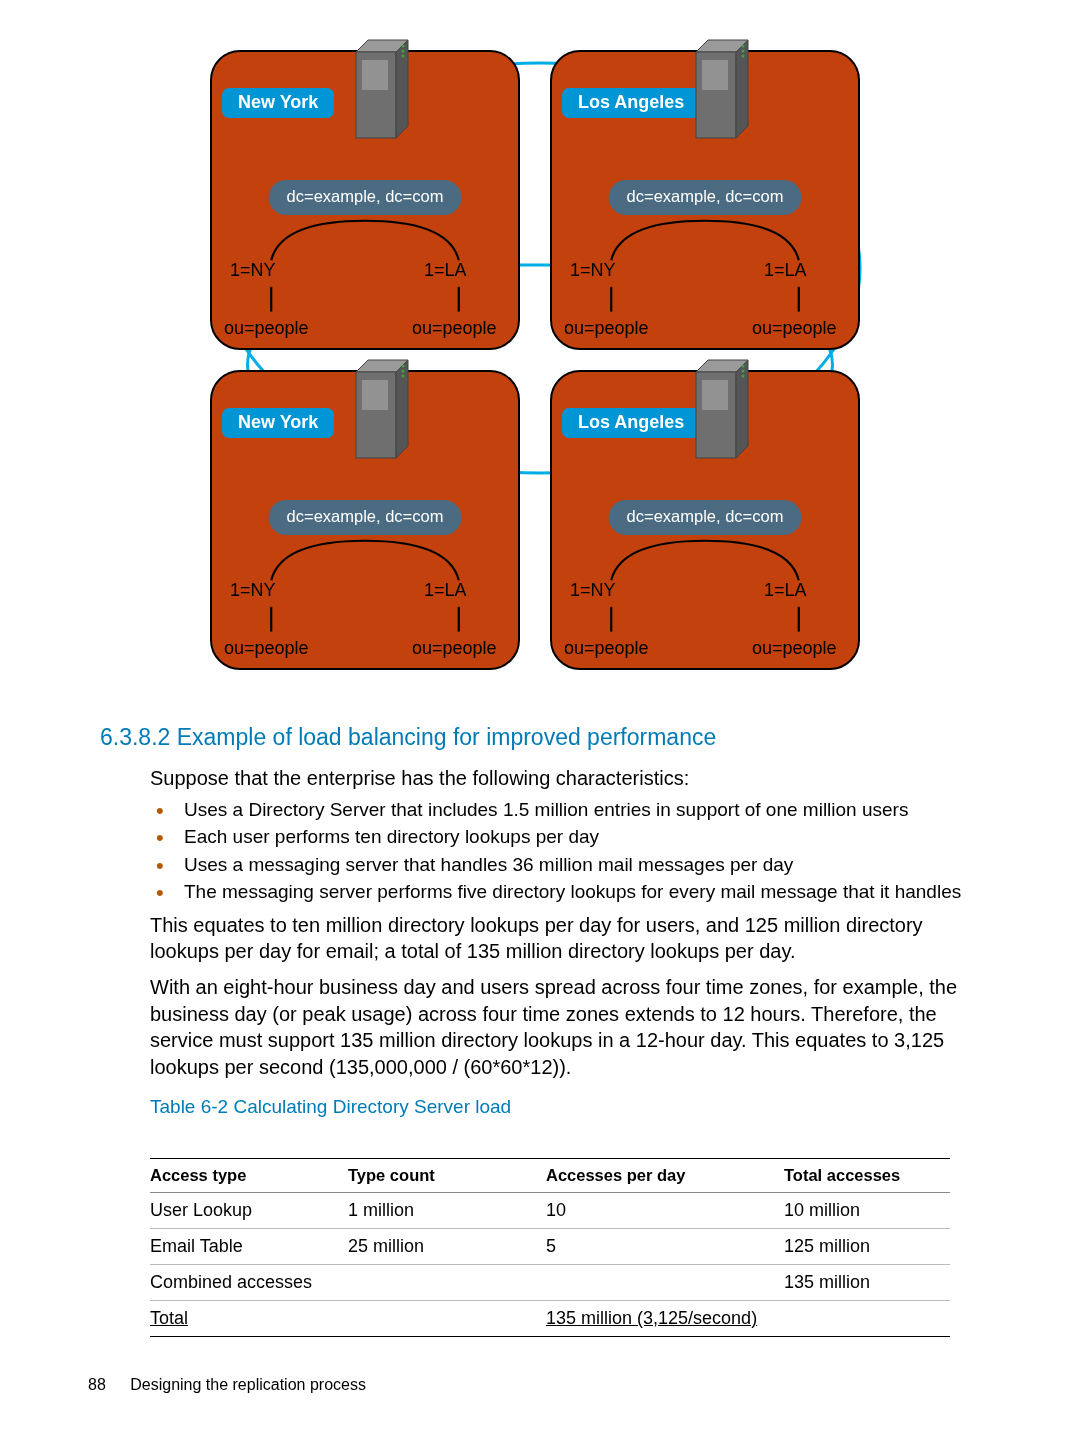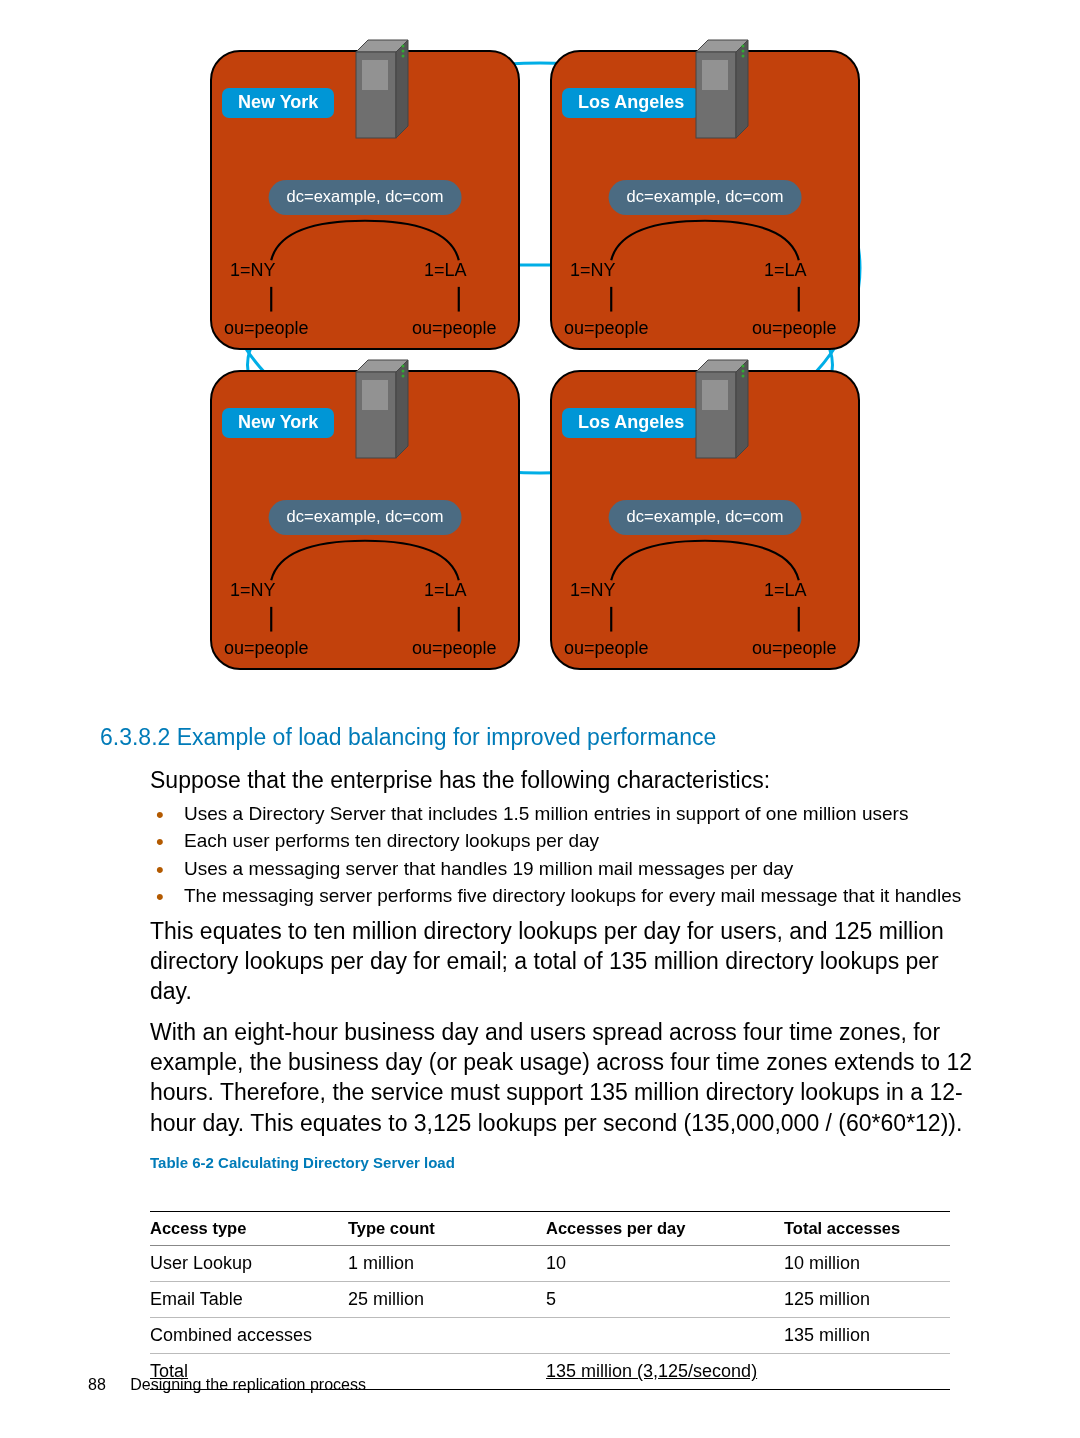--- a/index.html
+++ b/index.html
@@ -104,21 +104,21 @@
   }
 
   
   h4.section-heading {
     color: #007bb8;
     font-weight: 400;
     font-size: 23px;
     margin: 0 0 14px 0;
   }
   p.body-text {
-    font-size: 23px;
+    font-size: 20px;
     line-height: 1.32;
     margin: 6px 0 6px 50px;
   }
   ul.bullets {
     list-style: none;
     margin: 4px 0 8px 50px;
     padding: 0;
   }
   ul.bullets li {
     position: relative;
@@ -130,22 +130,22 @@
   ul.bullets li::before {
     content: "•";
     position: absolute;
     left: 6px;
     top: -1px;
     color: #b35a00;
     font-size: 22px;
   }
   h5.table-caption {
     color: #007bb8;
-    font-weight: 700;
-    font-size: 15px;
+    font-weight: 400;
+    font-size: 19px;
     margin: 16px 0 26px 50px;
   }
   table.load-table {
     margin-left: 50px;
     width: 800px;
     border-collapse: collapse;
     font-size: 18px;
     margin-top: 40px;
   }
   table.load-table th {
@@ -322,21 +322,21 @@
 
   </div>
 
   <h4 class="section-heading">6.3.8.2 Example of load balancing for improved performance</h4>
 
   <p class="body-text">Suppose that the enterprise has the following characteristics:</p>
 
   <ul class="bullets">
     <li>Uses a Directory Server that includes 1.5 million entries in support of one million users</li>
     <li>Each user performs ten directory lookups per day</li>
-    <li>Uses a messaging server that handles 19 million mail messages per day</li>
+    <li>Uses a messaging server that handles 36 million mail messages per day</li>
     <li>The messaging server performs five directory lookups for every mail message that it handles</li>
   </ul>
 
   <p class="body-text">This equates to ten million directory lookups per day for users, and 125 million directory lookups per day for email; a total of 135 million directory lookups per day.</p>
   <p class="body-text" style="margin-top:10px">With an eight-hour business day and users spread across four time zones, for example, the business day (or peak usage) across four time zones extends to 12 hours. Therefore, the service must support 135 million directory lookups in a 12-hour day. This equates to 3,125 lookups per second (135,000,000 / (60*60*12)).</p>
 
   <h5 class="table-caption">Table 6-2 Calculating Directory Server load</h5>
 
   <table class="load-table">
     <thead>

